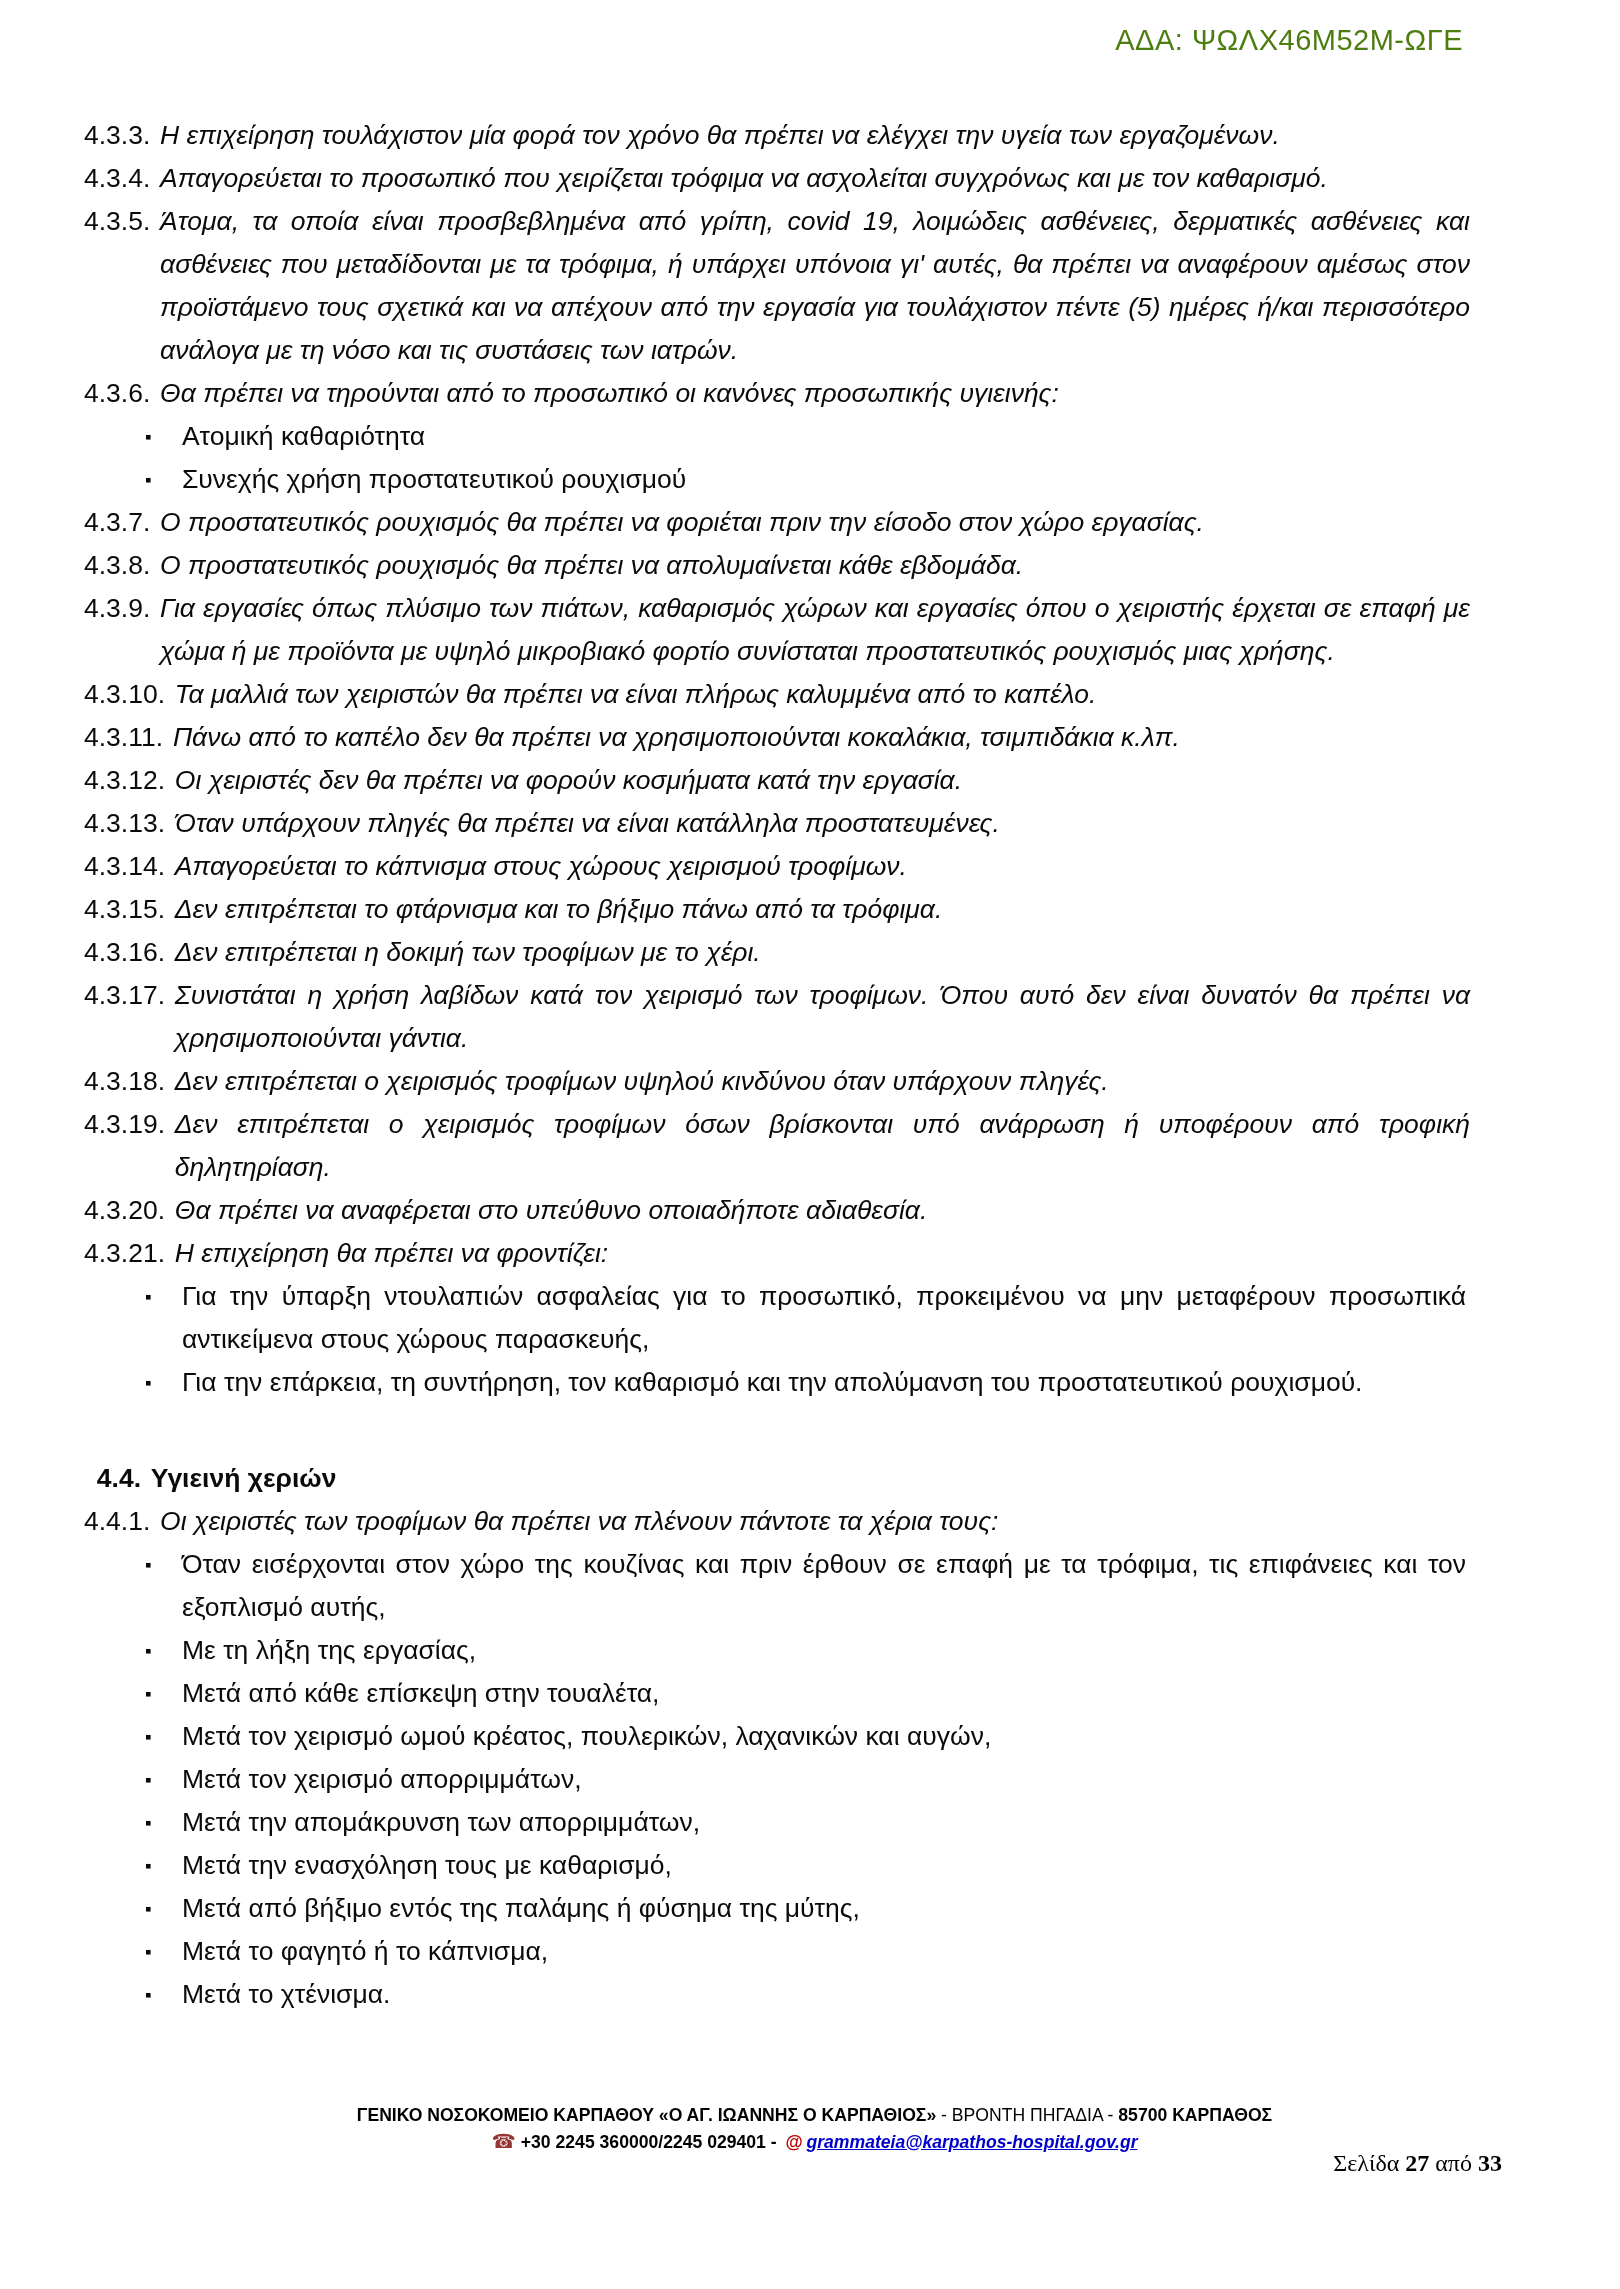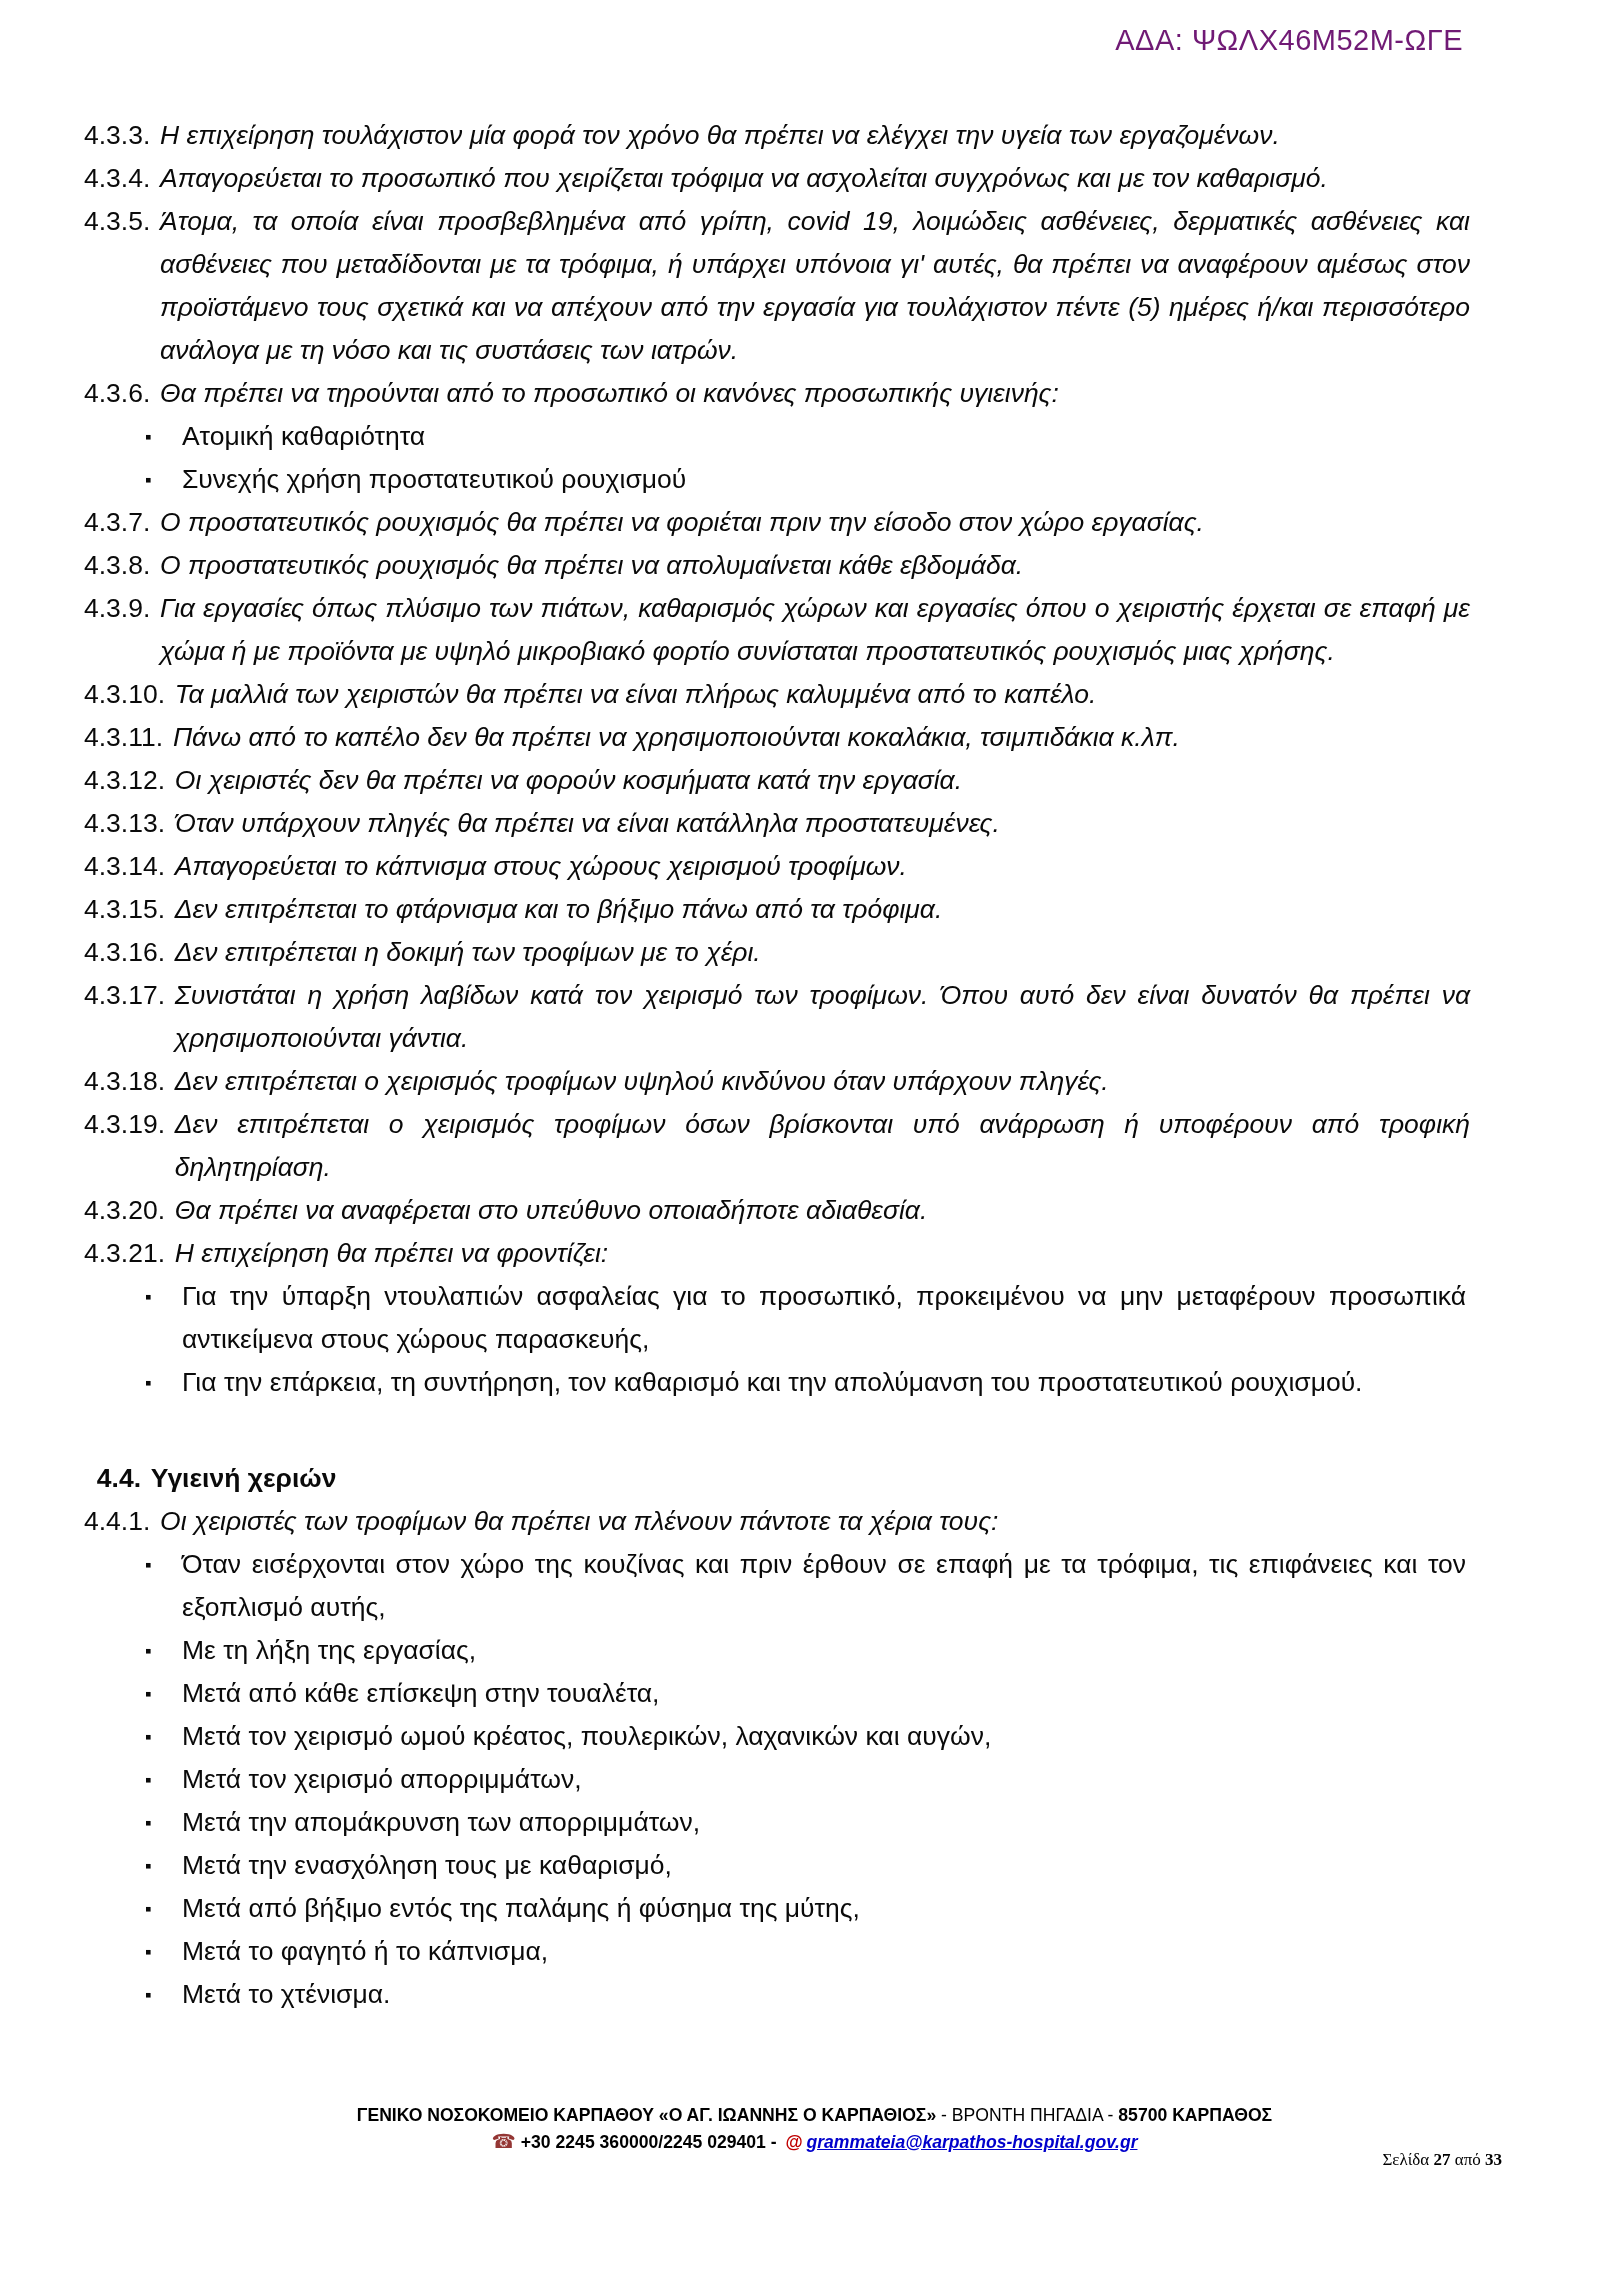--- a/index.html
+++ b/index.html
@@ -7,21 +7,21 @@
     position:relative;
     width:1620px; height:2290px;
     margin:0 auto;
     background:#ffffff;
     font-family:"Liberation Sans","DejaVu Sans",sans-serif;
     color:#0a0a0a;
     overflow:hidden;
   }
   .ada-header {
     position:absolute; top:23.5px; right:157px;
-    font-size:29px; letter-spacing:0.5px; color:#701a75;
+    font-size:29px; letter-spacing:0.5px; color:#4d7c0f;
     white-space:nowrap;
   }
   .body-area {
     position:absolute; top:114px; left:84px; right:150px;
     font-size:26.5px; line-height:43px;
   }
   .item { display:flex; }
   .item .num {
     flex:0 0 57px; text-align:center; padding-right:9.8px; white-space:nowrap;
   }
@@ -44,21 +44,21 @@
   .footer .b { font-weight:bold; }
   .footer .phone-line { font-weight:bold; }
   .footer .phone-icon { color:#943634; font-weight:normal; font-size:19.6px; }
   .footer .at { color:#c00000; font-weight:bold; padding:0 3.9px; }
   .footer a.email {
     color:#0000cc; font-weight:bold; text-decoration:underline; cursor:pointer;font-style:italic;
   }
   .page-label {
     position:absolute; top:2150px; right:118px;
     font-family:"Liberation Serif","DejaVu Serif",serif;
-    font-size:17px; color:#000; white-space:nowrap;
+    font-size:24px; color:#000; white-space:nowrap;
   }
   .page-label .b { font-weight:bold; }
 </style>
 </head>
 <body>
 
 <div class="page">
 
   <div class="ada-header">ΑΔΑ: ΨΩΛΧ46Μ52Μ-ΩΓΕ</div>
 

